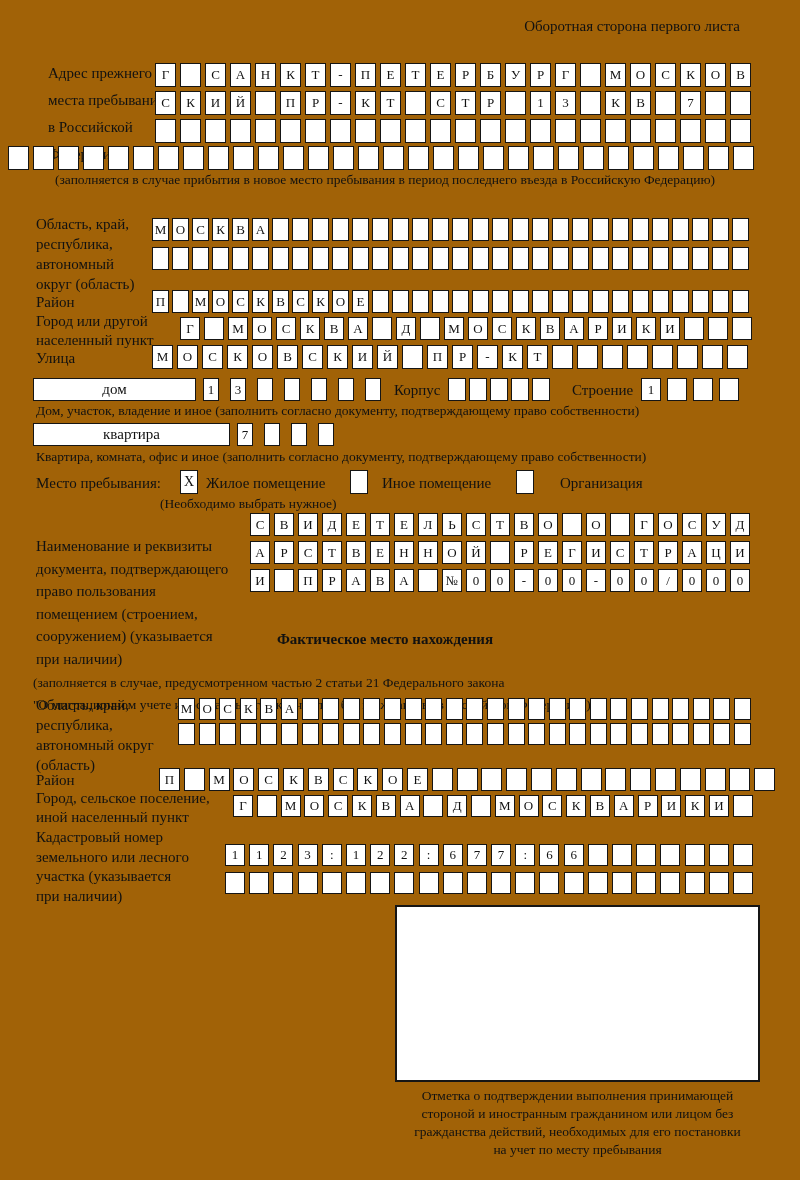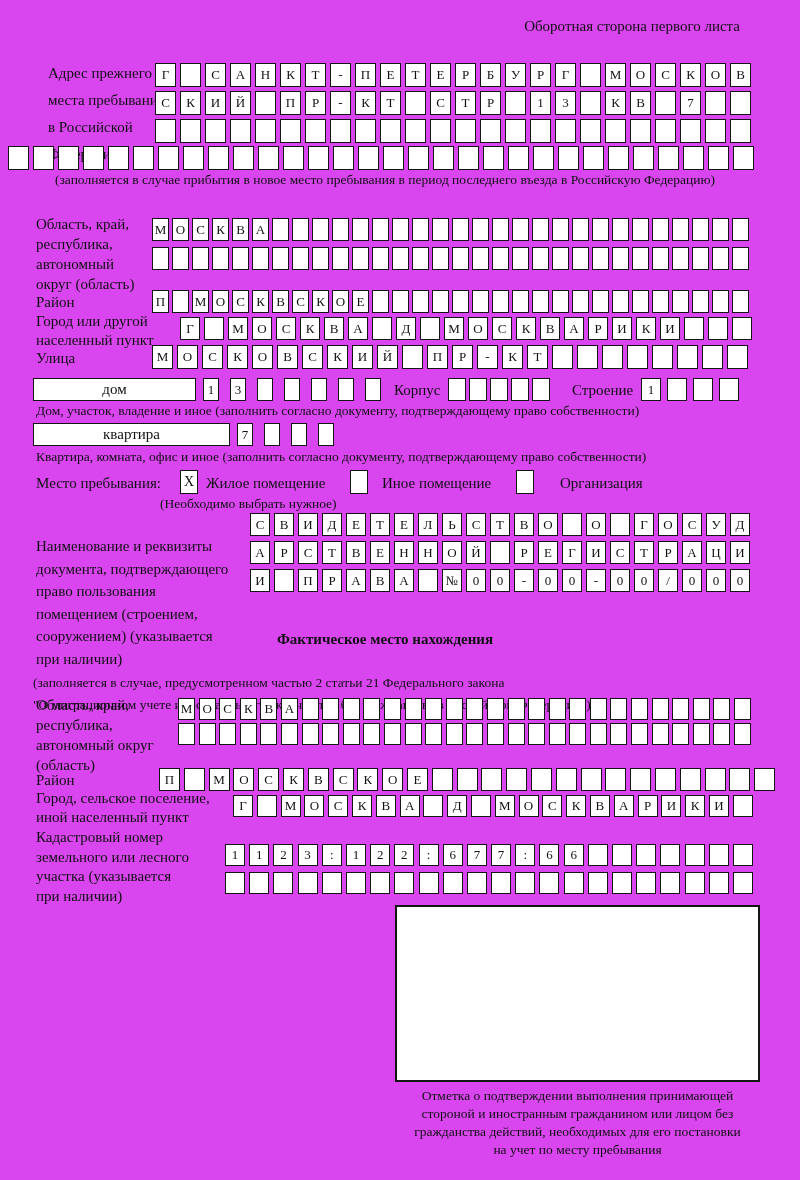--- a/index.html
+++ b/index.html
@@ -1,16 +1,16 @@
 <!DOCTYPE html>
 <html><head>
 <meta charset="utf-8">
 <style>
   html,body{margin:0;padding:0;background:#fff;}
-  .page{position:relative;width:800px;height:1180px;background:#d946ef;
+  .page{position:relative;width:800px;height:1180px;background:#a16207;
         font-family:"Liberation Serif","DejaVu Serif",serif;color:#111;overflow:hidden;}
   .lbl{position:absolute;font-size:15px;line-height:20px;white-space:pre-line;}
   .cap{position:absolute;font-size:13.5px;white-space:pre-line;}
   .hdr{position:absolute;font-weight:bold;font-size:15px;text-align:center;}
   .boxrow{position:absolute;display:flex;}
   .cbox{box-sizing:border-box;border:1.5px solid #151515;display:flex;align-items:center;
         justify-content:center;font-size:13px;flex:none;background:#fff;}
   .bx25{gap:4px}   .bx25 .cbox{width:21px;height:24px;}
   .bx20{gap:3px}   .bx20 .cbox{width:17px;height:23px;}
   .bx24{gap:4px}   .bx24 .cbox{width:20px;height:23px;}

